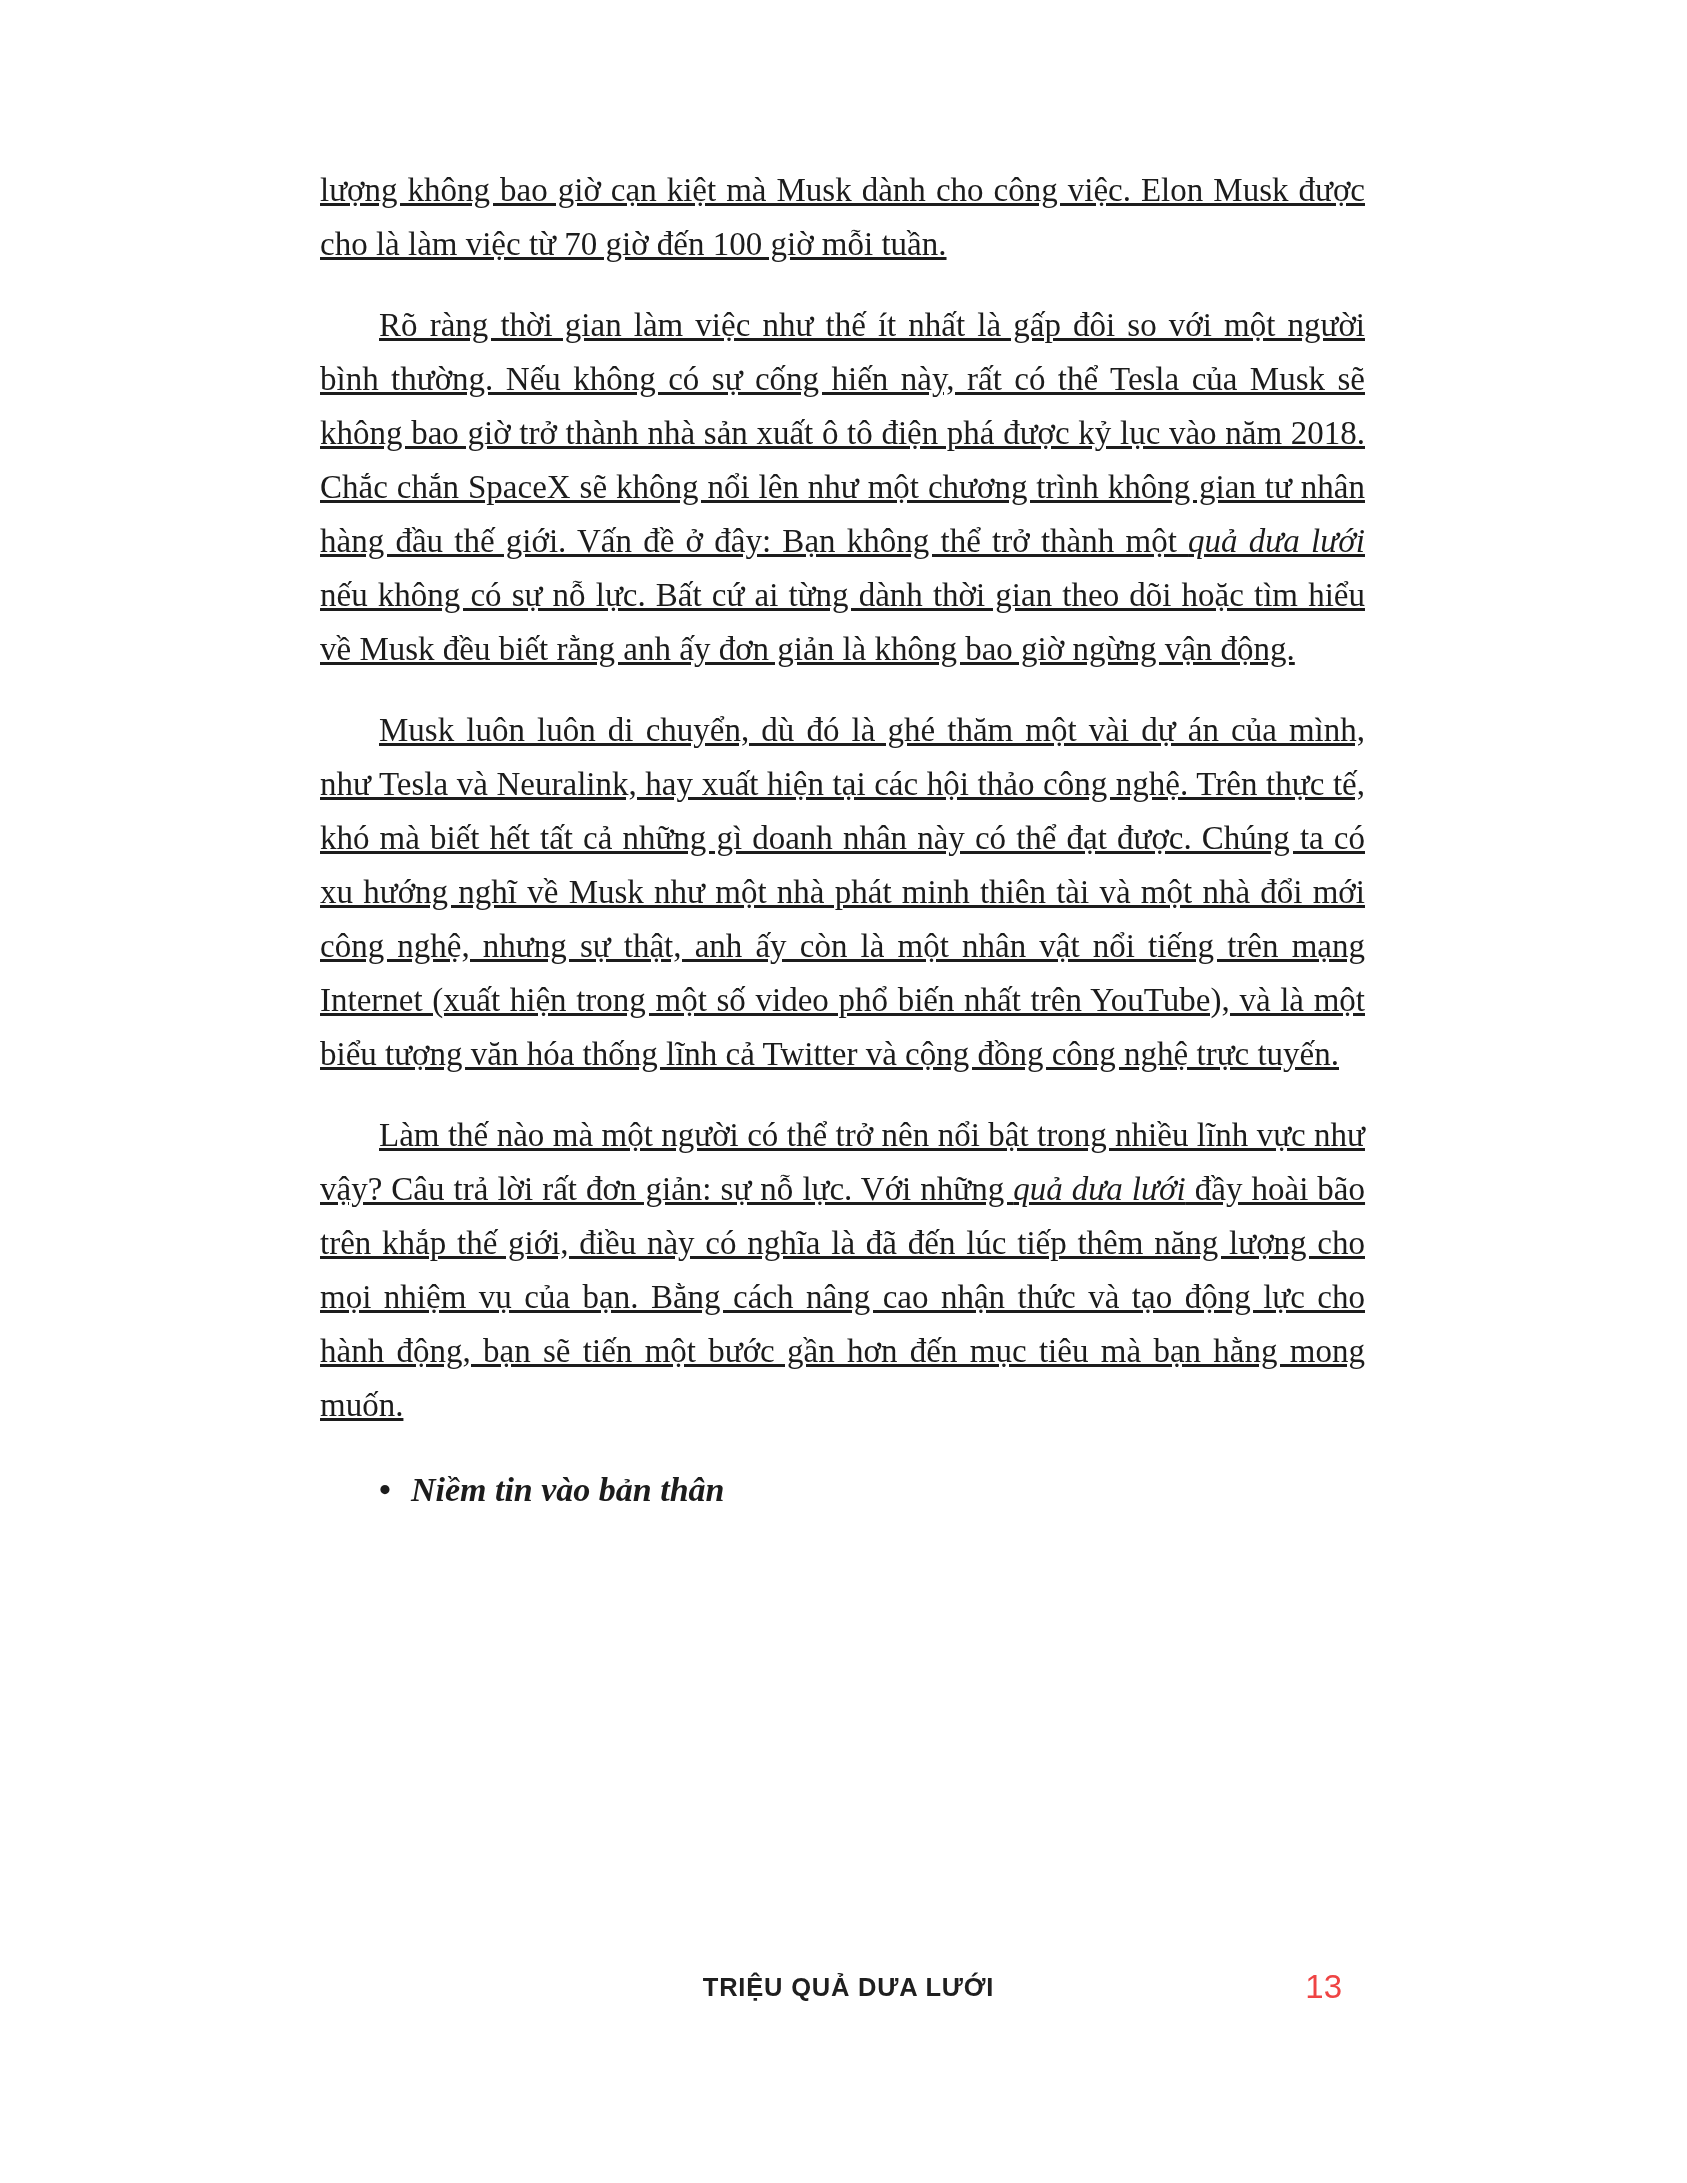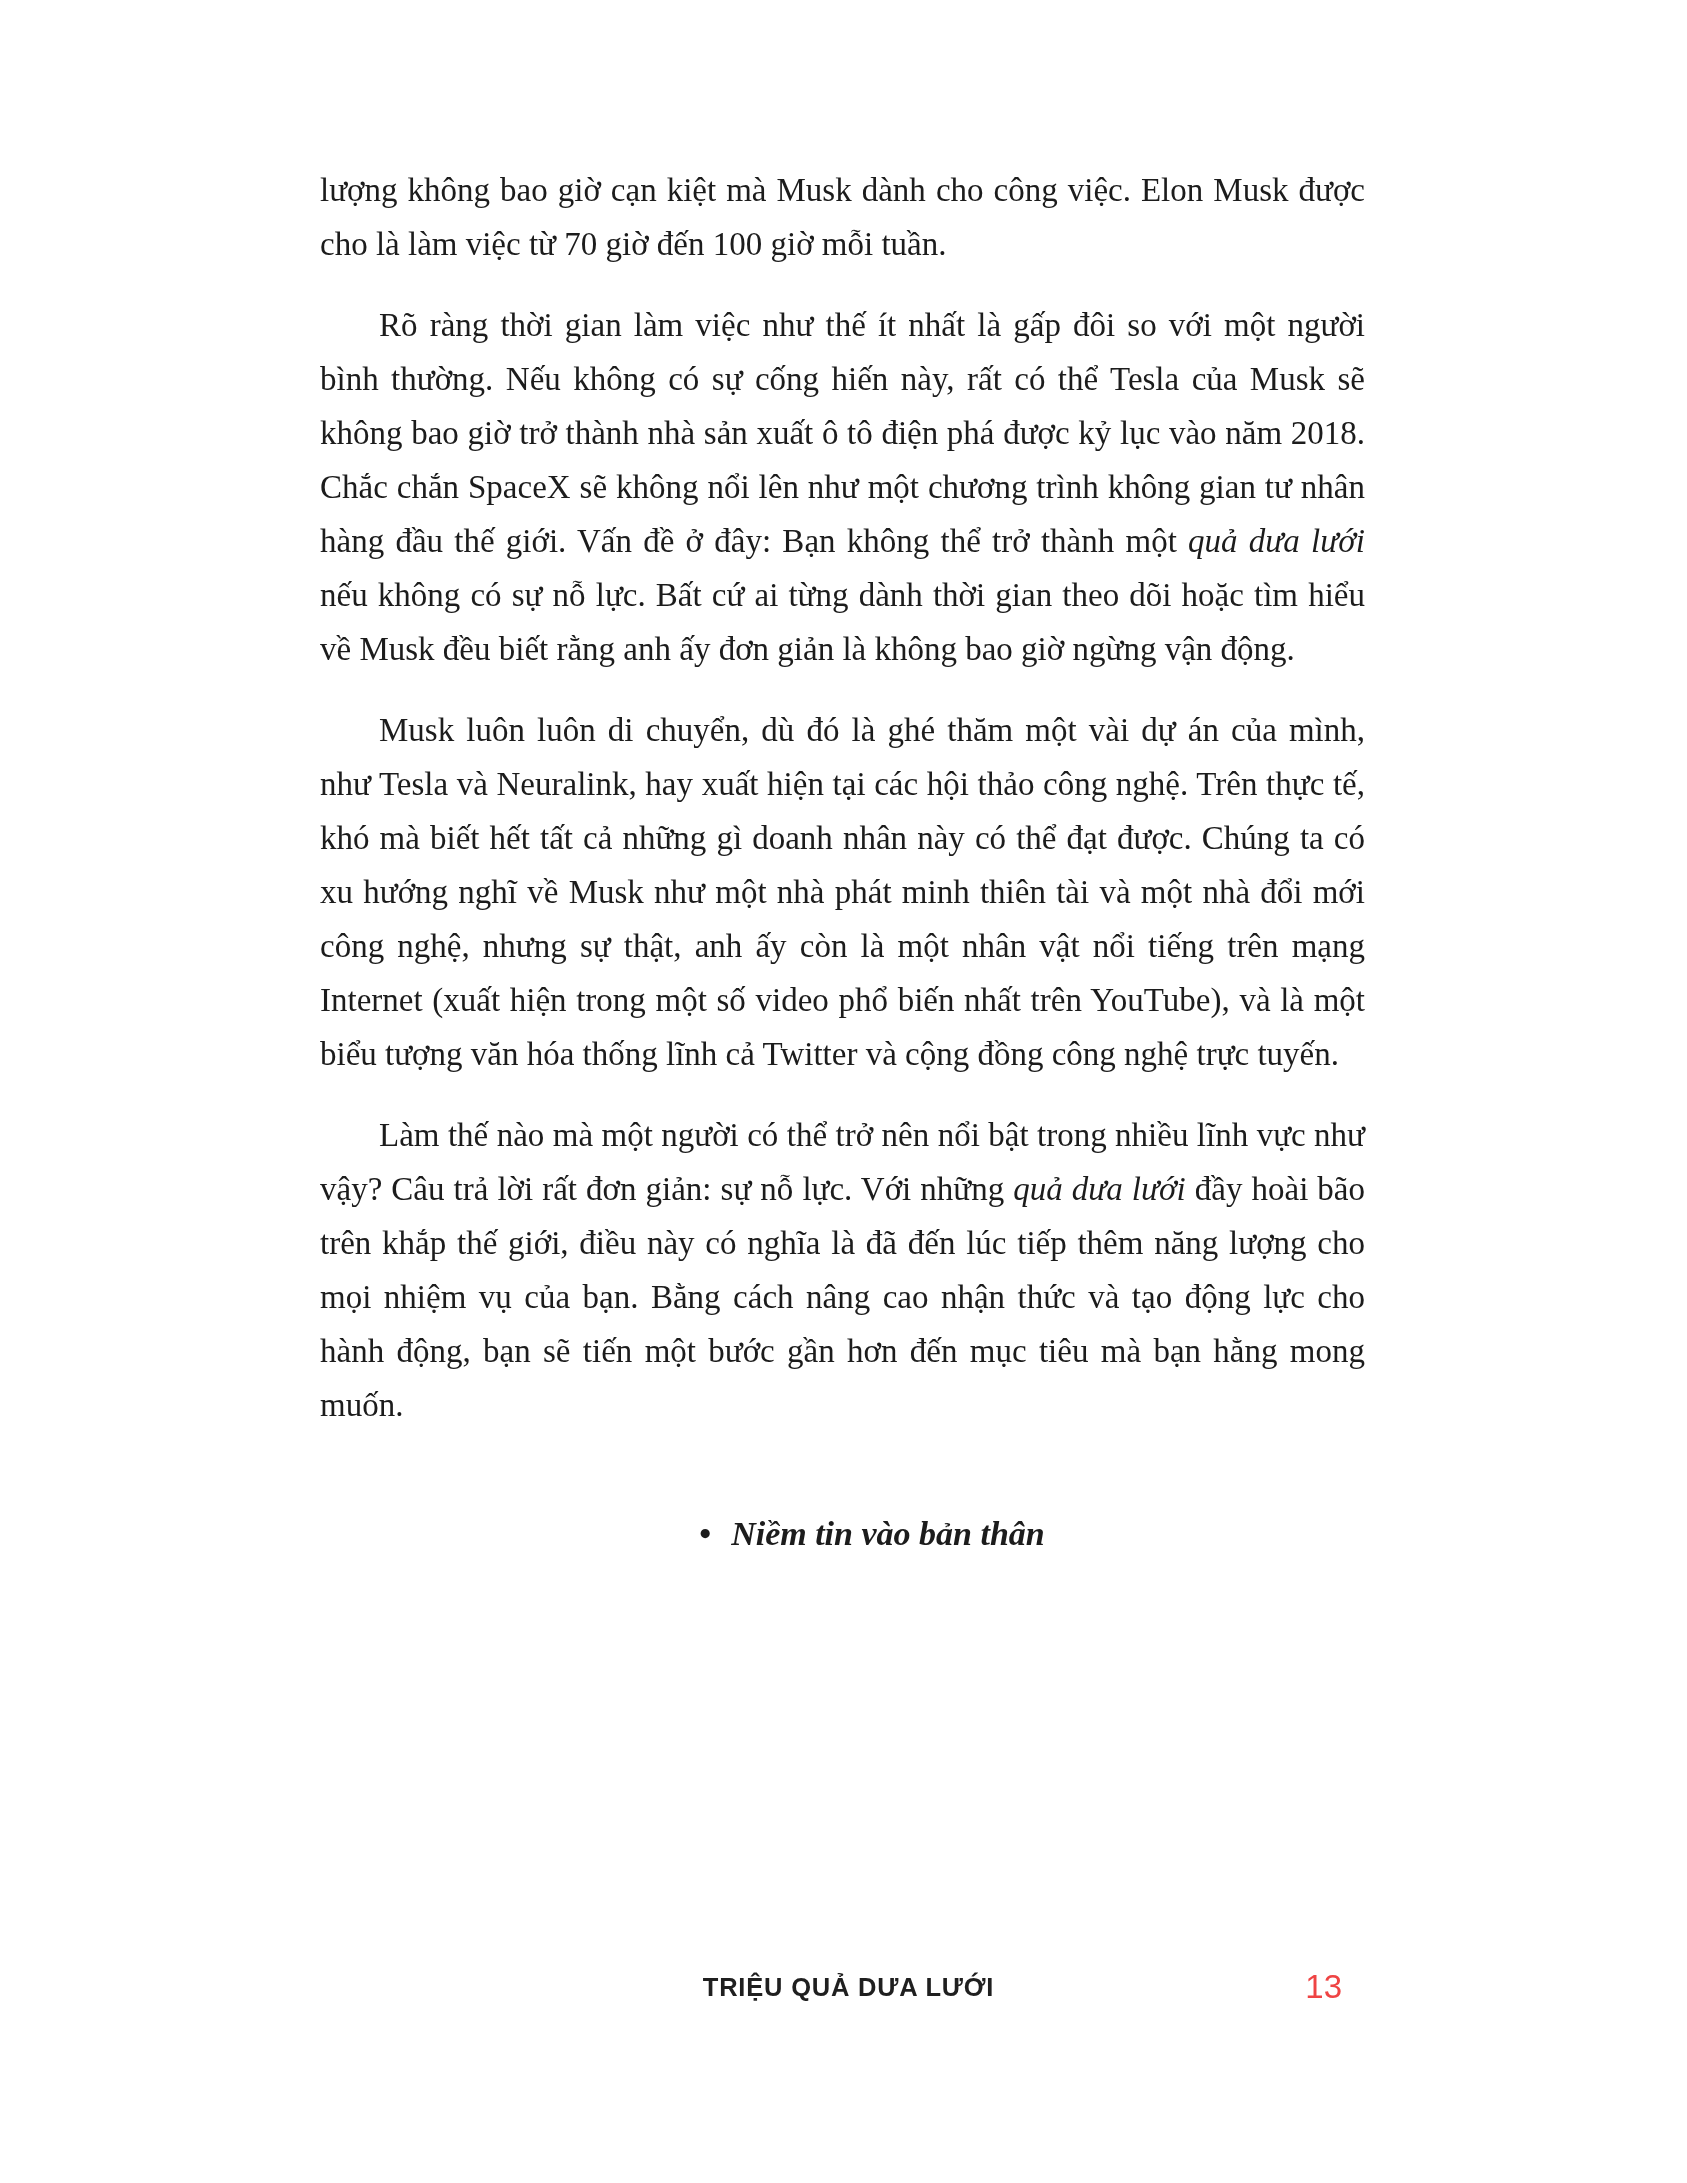--- a/index.html
+++ b/index.html
@@ -19,31 +19,31 @@
   }
   .text-block {
     position: absolute;
     left: 320px;
     top: 163px;
     width: 1045px;
     font-size: 33px;
     line-height: 54px;
     text-align: justify;
   }
-  p.para { margin: 0 0 27px 0; }
+  p.para { margin: 0 0 27px 0; text-decoration: underline; }
   p.para.indent { text-indent: 59px; }
   .em { font-style: italic; }
   .heading {
-    margin: 75px 0 38px 0;
+    margin: 31px 0 38px 0;
     padding-left: 59px;
     font-weight: bold;
     font-style: italic;
     font-size: 34px;
     line-height: 54px;
-    text-align: center;
+    text-align: left;
   }
   .heading .bullet {
     font-style: normal;
     font-weight: bold;
     margin-right: 20px;
   }
   .footer {
     position: absolute;
     left: 320px;
     top: 1969px;

